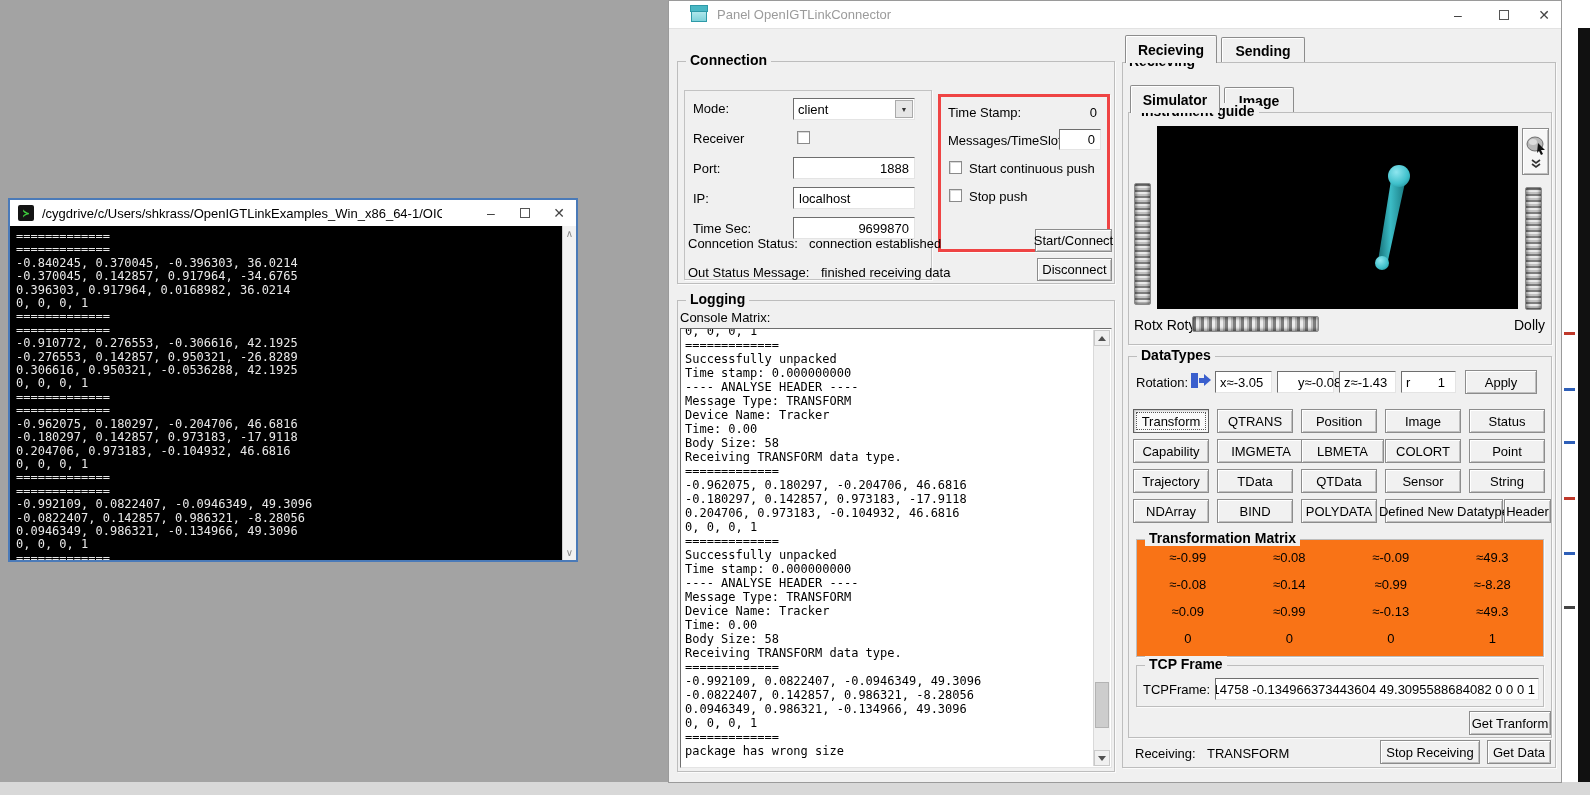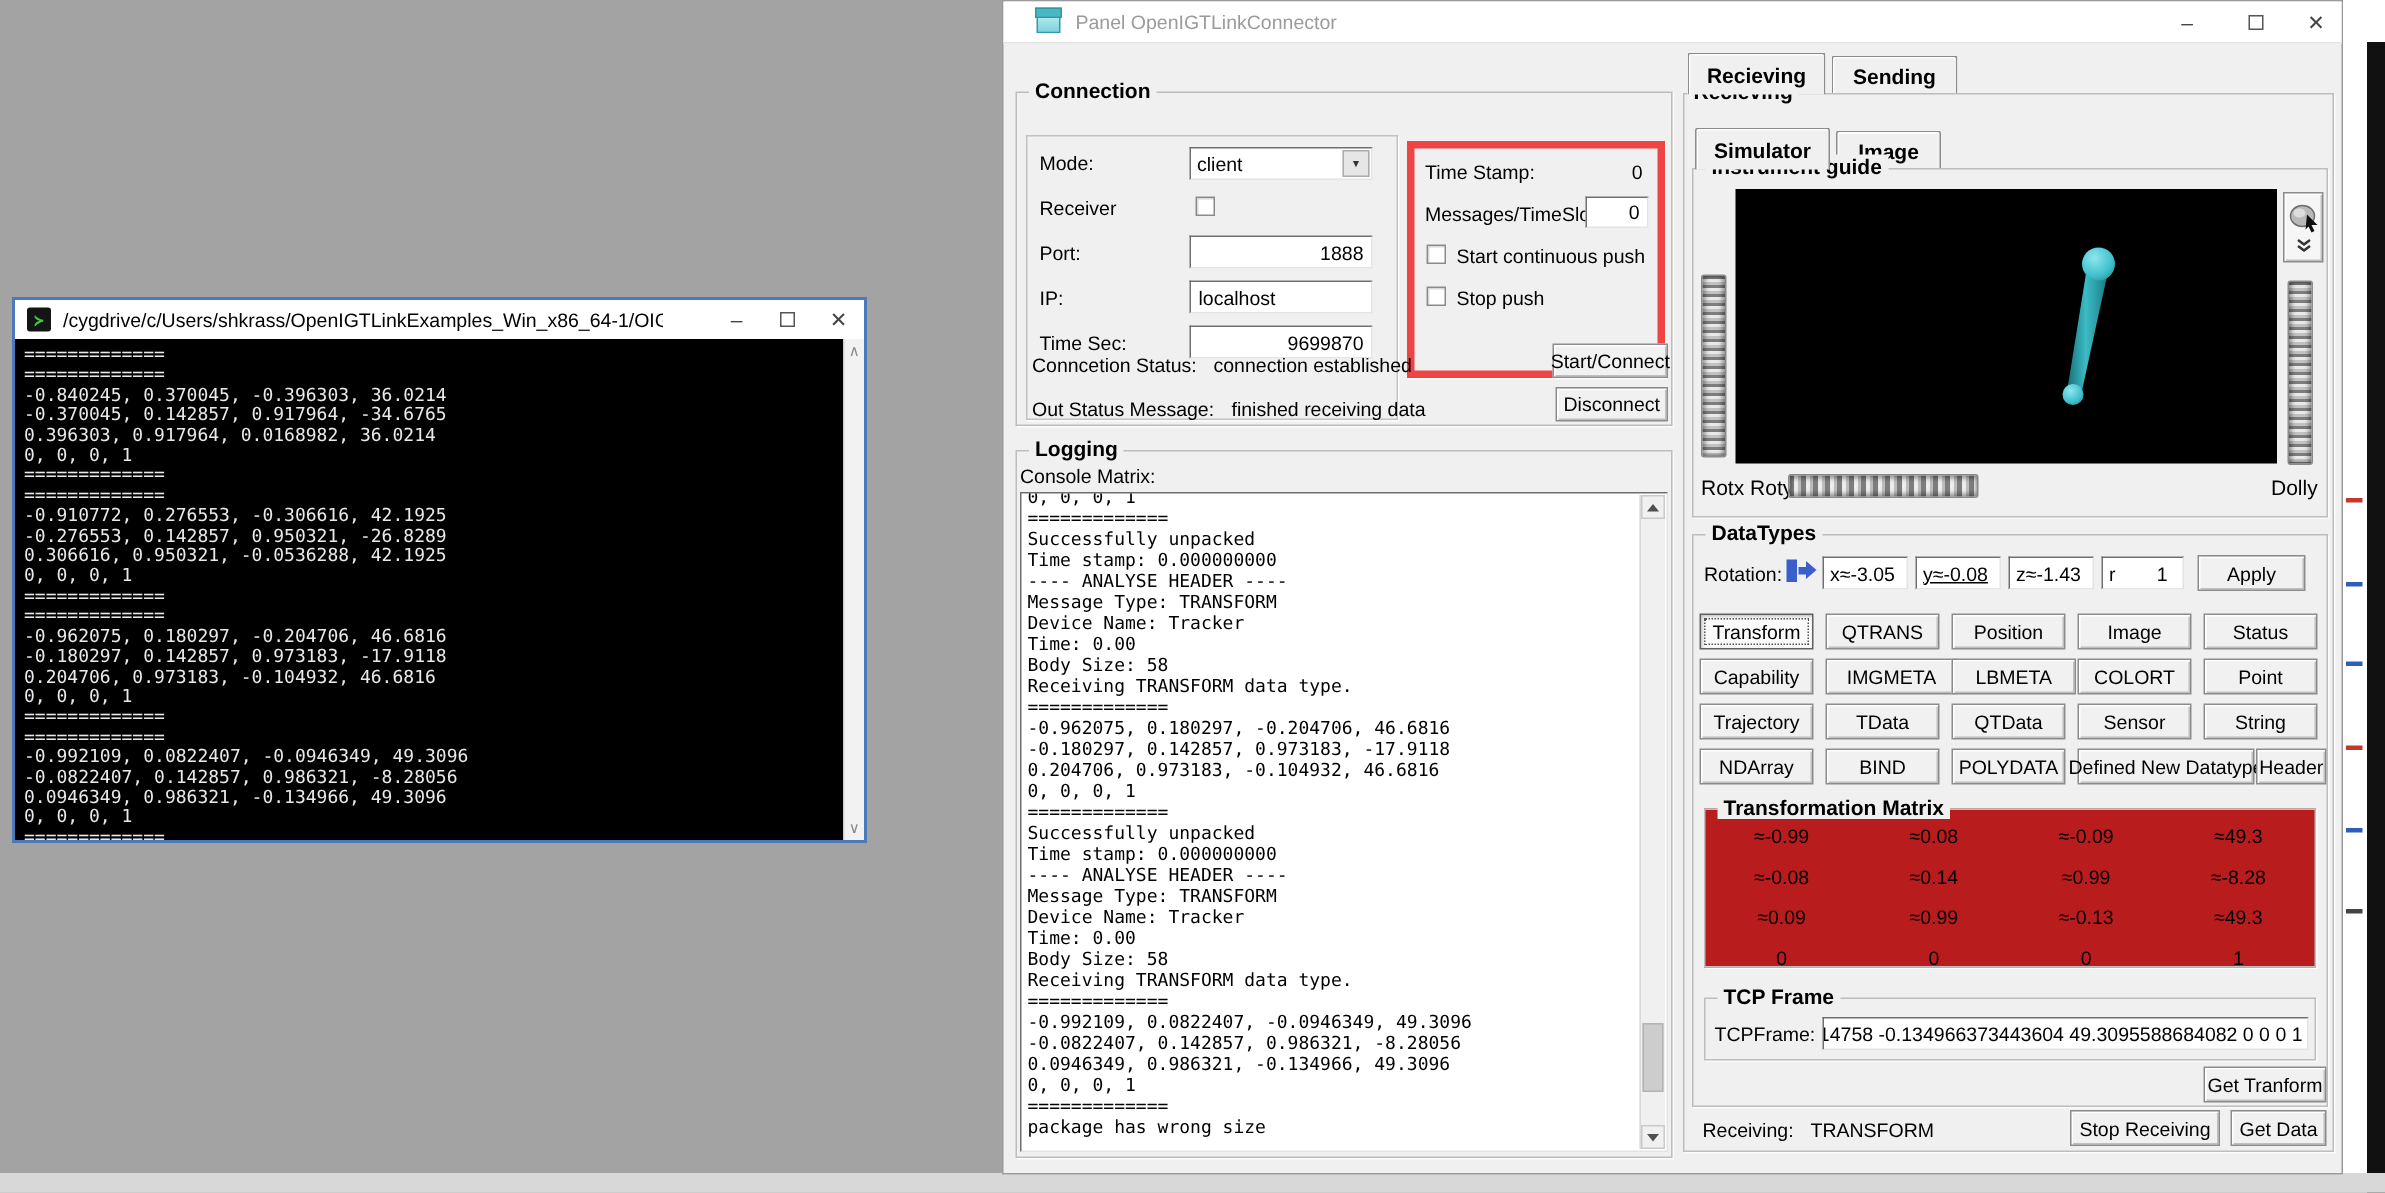--- a/index.html
+++ b/index.html
@@ -191,21 +191,21 @@
         <div class="sunken abs" style="left:108px; top:96px; width:122px; height:22px;">
           <span class="lbl" style="padding-left:5px;">localhost</span>
         </div>
 
         <span class="lbl abs" style="left:8px; top:130px;">Time Sec:</span>
         <div class="sunken abs" style="left:108px; top:126px; width:122px; height:22px; justify-content:flex-end;">
           <span class="lbl" style="padding-right:5px;">9699870</span>
         </div>
       </div>
 
-      <div class="abs" style="left:260px; top:32px; width:172px; height:158px; border:5px solid #ef4444; box-shadow:1px 1px 0 #fcfcfc;">
+      <div class="abs" style="left:260px; top:32px; width:172px; height:158px; border:3px solid #ef4444; box-shadow:1px 1px 0 #fcfcfc;">
         <span class="lbl abs" style="left:7px; top:8px;">Time Stamp:</span>
         <span class="lbl abs" style="right:10px; top:8px;">0</span>
 
         <span class="lbl abs" style="left:7px; top:36px;">Messages/TimeSlot:</span>
         <div class="sunken abs" style="right:6px; top:32px; width:42px; height:21px; justify-content:flex-end;">
           <span class="lbl" style="padding-right:5px;">0</span>
         </div>
 
         <div class="cb abs" style="left:8px; top:64px;"></div>
         <span class="lbl abs" style="left:28px; top:64px;">Start continuous push</span>
@@ -328,21 +328,21 @@
         <span class="lbl abs" style="left:7px; top:18px;">Rotation:</span>
         <div class="abs" style="left:62px; top:15px; width:20px; height:18px;">
           <div class="abs" style="left:0; top:1px; width:7px; height:15px; background:#3a5fcd;"></div>
           <div class="abs" style="left:8px; top:6px; width:6px; height:5px; background:#3a5fcd;"></div>
           <div class="abs" style="left:13px; top:2px; width:0; height:0; border-top:6px solid transparent; border-bottom:6px solid transparent; border-left:7px solid #3a5fcd;"></div>
         </div>
         <div class="sunken abs" style="left:86px; top:14px; width:57px; height:22px;">
             <span class="lbl" style="padding-left:4px;">x≈-3.05</span>
           </div>
         <div class="sunken abs" style="left:148px; top:14px; width:57px; height:22px;">
-            <span class="lbl" style="padding-left:4px;text-decoration:underline;">y≈-0.08</span>
+            <span class="lbl" style="padding-left:20px;">y≈-0.08</span>
           </div>
         <div class="sunken abs" style="left:210px; top:14px; width:57px; height:22px;">
             <span class="lbl" style="padding-left:4px;">z≈-1.43</span>
           </div>
         <div class="sunken abs" style="left:272px; top:14px; width:55px; height:22px; justify-content:space-between;">
           <span class="lbl" style="padding-left:4px;">r</span>
           <span class="lbl" style="padding-right:10px;">1</span>
         </div>
         <div class="btn3d abs" style="left:336px; top:13px; width:72px; height:24px;">Apply</div>
 
@@ -363,21 +363,21 @@
         <div class="btn3d abs" style="left:172px; top:112px; width:76px; height:24px;">QTData</div>
         <div class="btn3d abs" style="left:256px; top:112px; width:76px; height:24px;">Sensor</div>
         <div class="btn3d abs" style="left:340px; top:112px; width:76px; height:24px;">String</div>
 
         <div class="btn3d abs" style="left:4px;  top:142px; width:76px; height:24px;">NDArray</div>
         <div class="btn3d abs" style="left:88px;  top:142px; width:76px; height:24px;">BIND</div>
         <div class="btn3d abs" style="left:172px; top:142px; width:76px; height:24px;">POLYDATA</div>
         <div class="btn3d abs" style="left:256px; top:142px; width:118px; height:24px;">Defined New Datatype</div>
         <div class="btn3d abs" style="left:375px; top:142px; width:47px; height:24px;">Header</div>
 
-        <div class="groupbox" style="left:7px; top:182px; width:408px; height:106px; background:#b91c1c;">
+        <div class="groupbox" style="left:7px; top:182px; width:408px; height:118px; background:#f97316;">
           <span class="glabel">Transformation Matrix</span>
           <div class="abs" style="left:0; top:10px; right:0; display:grid; grid-template-columns:repeat(4,1fr); row-gap:12px; text-align:center; font-size:13px;">
             <span>≈-0.99</span>
               <span>≈0.08</span>
               <span>≈-0.09</span>
               <span>≈49.3</span>
             <span>≈-0.08</span>
               <span>≈0.14</span>
               <span>≈0.99</span>
               <span>≈-8.28</span>

